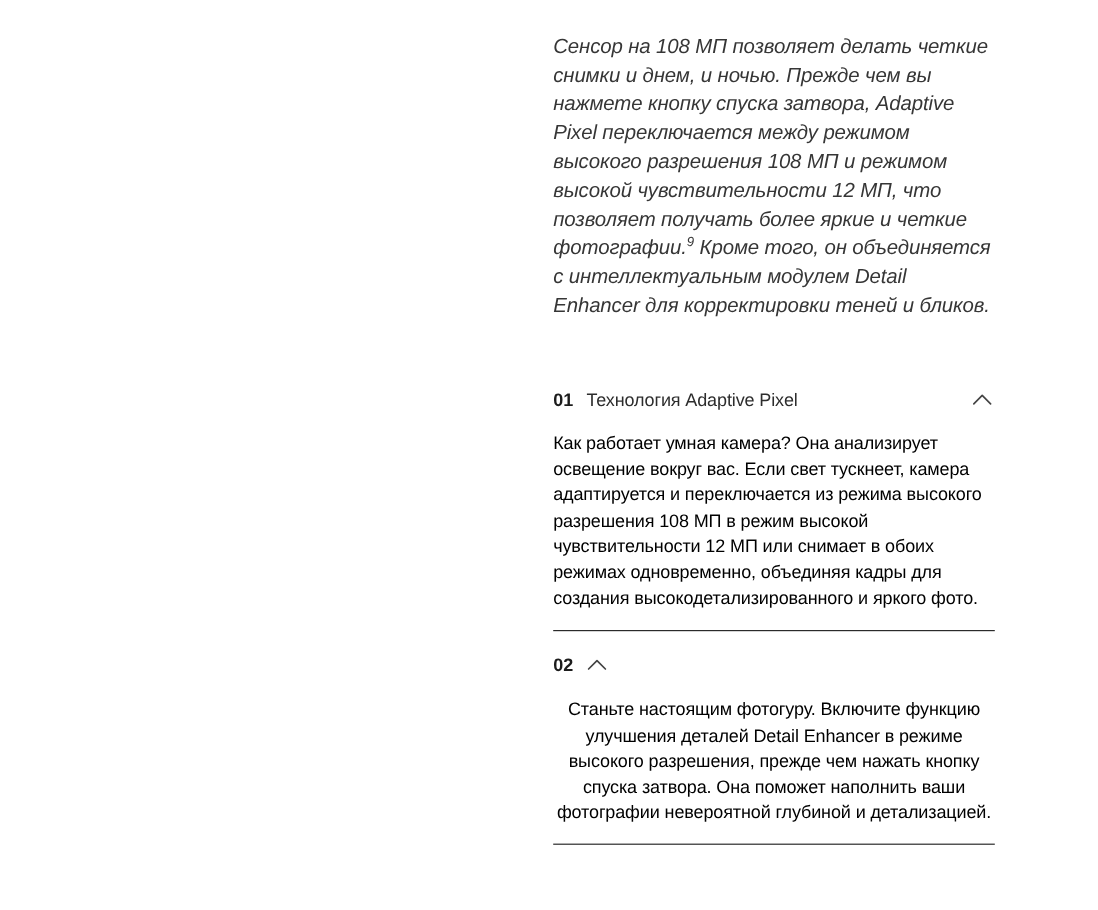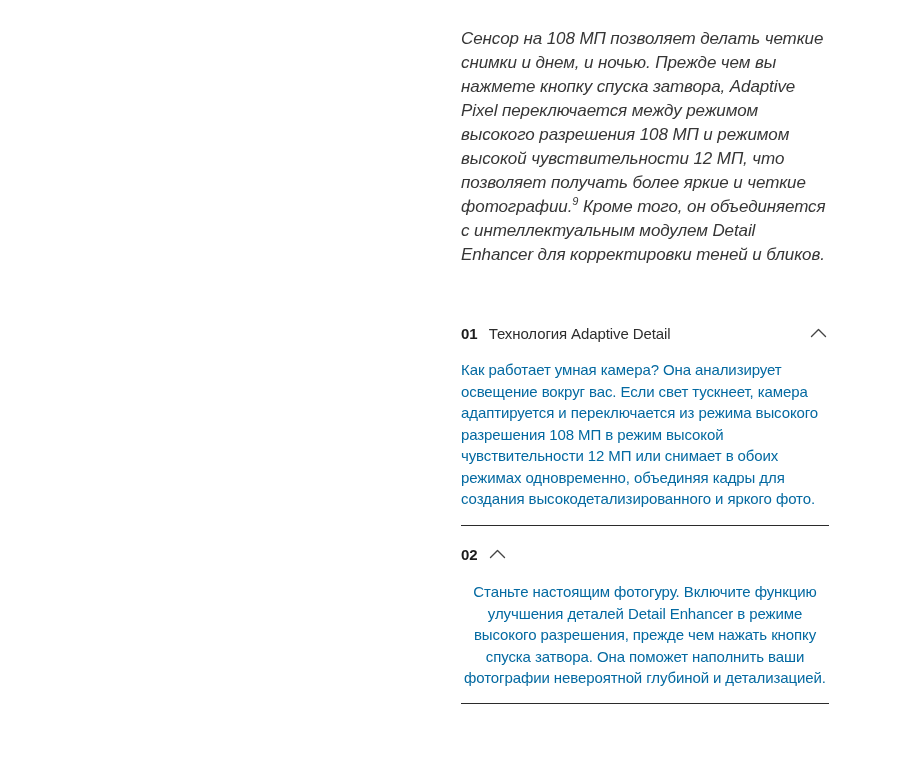--- a/index.html
+++ b/index.html
@@ -58,21 +58,21 @@
     margin-right:2px;
   }
   .accordion-header .chevron svg { display:block; }
 
   .accordion-body {
     position:absolute;
     left:0;
     width:368px;
     font-size:15px;
     line-height:21.5px;
-    color:#0369a1;
+    color:#000000;
     letter-spacing:-0.1px;
   }
 
   .divider {
     position:absolute;
     left:0;
     width:368px;
     height:0;
     border-top:1px solid #2b2b2b;
   }
@@ -86,21 +86,21 @@
 </style>
 </head>
 <body>
 
 <div class="content-column">
 
   <p class="intro"><span>Сенсор на 108 МП позволяет делать четкие снимки и днем, и ночью. Прежде чем вы нажмете кнопку спуска затвора, Adaptive Pixel переключается между режимом высокого разрешения 108 МП и режимом высокой чувствительности 12 МП, что позволяет получать более яркие и четкие фотографии.</span><sup>9</sup><span> Кроме того, он объединяется с интеллектуальным модулем Detail Enhancer для корректировки теней и бликов.</span></p>
 
   <div class="accordion-header" id="header-1">
     <span class="num">01</span>
-    <span class="title">Технология Adaptive Detail</span>
+    <span class="title">Технология Adaptive Pixel</span>
     <span class="chevron">
       <svg width="17" height="10" viewBox="0 0 17 10">
         <polyline points="1.5,8.5 8.5,1.5 15.5,8.5" fill="none" stroke="#444444" stroke-width="1.4" stroke-linecap="round" stroke-linejoin="round"></polyline>
       </svg>
     </span>
   </div>
 
   <p class="accordion-body" id="body-1">Как работает умная камера? Она анализирует освещение вокруг вас. Если свет тускнеет, камера адаптируется и переключается из режима высокого разрешения 108 МП в режим высокой чувствительности 12 МП или снимает в обоих режимах одновременно, объединяя кадры для создания высокодетализированного и яркого фото.</p>
 
   <div class="divider" id="divider-1"></div>

